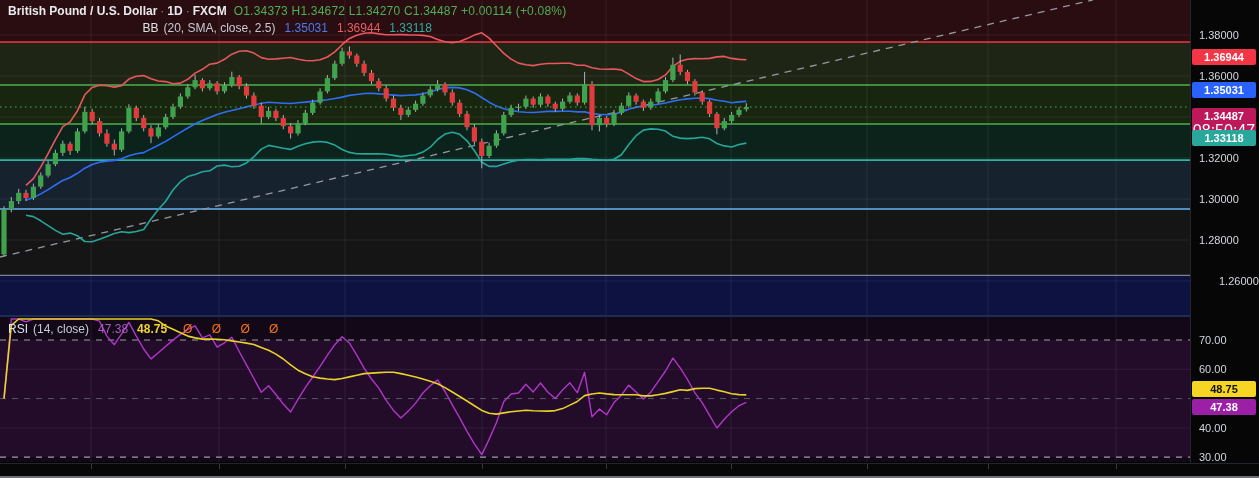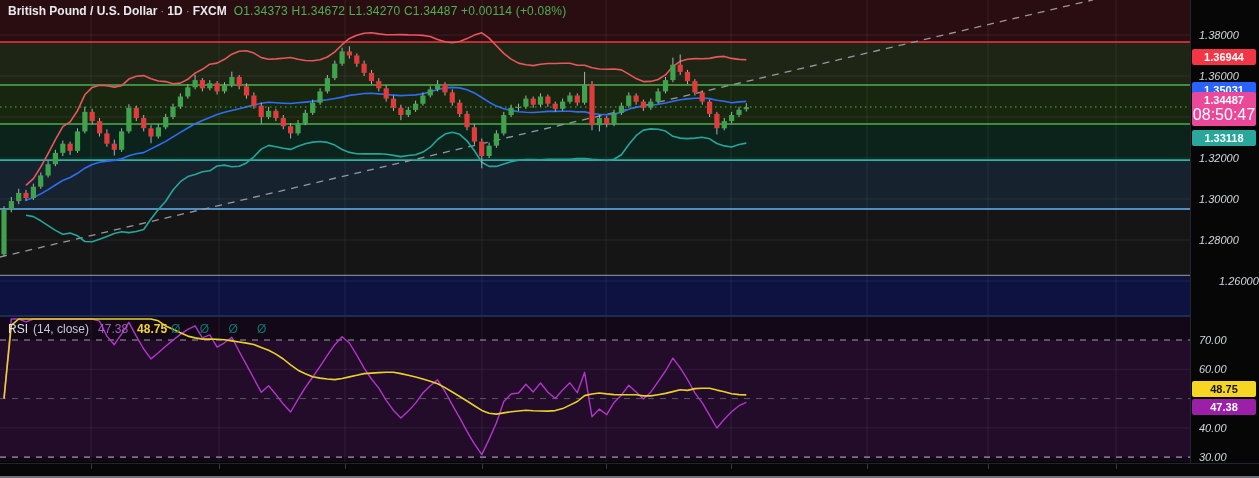--- a/index.html
+++ b/index.html
@@ -19,27 +19,27 @@
   .grn{color:#4bb153;}
   .ohlc{margin-left:7px;letter-spacing:.2px;}
   .bbname{color:#dfe2e8;}
   .bbparams{color:#c6cad3;margin-left:5px;}
   .v-blue{color:#4a7bf0;margin-left:9px;}
   .v-red{color:#e85d66;margin-left:9px;}
   .v-teal{color:#2fae9f;margin-left:9px;}
   .rsiname{color:#dfe2e8;}
   .v-purp{color:#a85ec0;margin-left:9px;}
   .v-yel{color:#f0d52c;font-weight:bold;margin-left:9px;}
-  .v-empty{color:#0f766e;margin-left:4px;letter-spacing:8px;}
+  .v-empty{color:#f97316;margin-left:16px;letter-spacing:8px;}
   #price-axis{position:absolute;left:1190px;top:0;width:69px;height:463px;background:#060606;
               border-left:1px solid #23262e;box-sizing:border-box;}
   #time-axis{position:absolute;left:0;top:463px;width:1259px;height:15px;background:#070707;
              border-top:1px solid #23262e;box-sizing:border-box;}
   #bottom-edge{position:absolute;left:0;top:476px;width:1259px;height:2px;background:#6e717a;}
-  .axis-label{position:absolute;left:8px;color:#d4d7de;font-size:11px;transform:translateY(-50%);font-style:italic;}
+  .axis-label{position:absolute;left:8px;color:#d4d7de;font-size:11px;transform:translateY(-50%);}
   .badge{position:absolute;left:1px;width:64px;color:#fff;font-size:11px;font-weight:bold;
          text-align:center;border-radius:2px;padding:2px 0;transform:translateY(-50%);}
   .badge .t2{font-size:16px;font-weight:normal;}
   .tick{position:absolute;top:0;width:1px;height:5px;background:#34384100;border-left:1px solid #343841;}
 </style>
 </head>
 <body>
 
 <div class="stage">
 
@@ -281,20 +281,23 @@
         <rect x="729.0" y="115.0" width="5.2" height="6.1" fill="#3fa34d"></rect>
         <line x1="739.0" y1="106.8" x2="739.0" y2="117.0" stroke="#abb1b9" stroke-width="1"></line>
         <rect x="736.4" y="109.8" width="5.2" height="5.1" fill="#3fa34d"></rect>
         <line x1="746.3" y1="103.2" x2="746.3" y2="111.5" stroke="#abb1b9" stroke-width="1"></line>
         <rect x="743.7" y="107.0" width="5.2" height="2.3" fill="#3fa34d"></rect>
       </svg>
     <div class="legend" id="legend-main">
       <div class="lrow">
         <span class="sym">British Pound / U.S. Dollar</span><span class="sep">·</span><span class="sym">1D</span><span class="sep">·</span><span class="sym">FXCM</span><span class="grn ohlc">O1.34373  H1.34672  L1.34270  C1.34487  +0.00114 (+0.08%)</span>
       </div>
+      <div class="lrow">
+        <span class="bbname">BB</span><span class="bbparams">(20, SMA, close, 2.5)</span><span class="v-blue">1.35031</span><span class="v-red">1.36944</span><span class="v-teal">1.33118</span>
+      </div>
     </div>
   </div>
 
   <div id="pane-divider"></div>
 
   <div class="pane" id="rsi-pane">
     <svg id="rsi-svg" width="1190" height="145">
         <rect x="0" y="0" width="1190" height="145" fill="#120818"></rect>
         <rect x="0" y="23.0" width="1190" height="117.2" fill="rgba(156,39,176,0.12)"></rect>
         <line x1="91" y1="0" x2="91" y2="145" stroke="rgba(255,255,255,0.07)" stroke-width="1"></line>
@@ -328,21 +331,21 @@
       <div class="axis-label" style="top: 158px;">1.32000</div>
       <div class="axis-label" style="top: 199px;">1.30000</div>
       <div class="axis-label" style="top: 240px;">1.28000</div>
       <div class="axis-label" style="top: 281px; margin-left: 20px;">1.26000</div>
       <div class="badge" style="background: rgb(242, 54, 69); top: 57px;">
         <div>1.36944</div>
       </div>
       <div class="badge" style="background: rgb(41, 98, 255); top: 90px;">
         <div>1.35031</div>
       </div>
-      <div class="badge" style="background: #ec4899; top: 109px;">
+      <div class="badge" style="background: #be185d; top: 125px;">
         <div>1.34487</div>
         <div class="t2">08:50:47</div>
       </div>
       <div class="badge" style="background: rgb(42, 167, 155); top: 138px;">
         <div>1.33118</div>
       </div>
       <div class="axis-label" style="top: 340px;">70.00</div>
       <div class="axis-label" style="top: 369px;">60.00</div>
       <div class="axis-label" style="top: 428px; text-align: center;">40.00</div>
       <div class="axis-label" style="top: 457px;">30.00</div>

